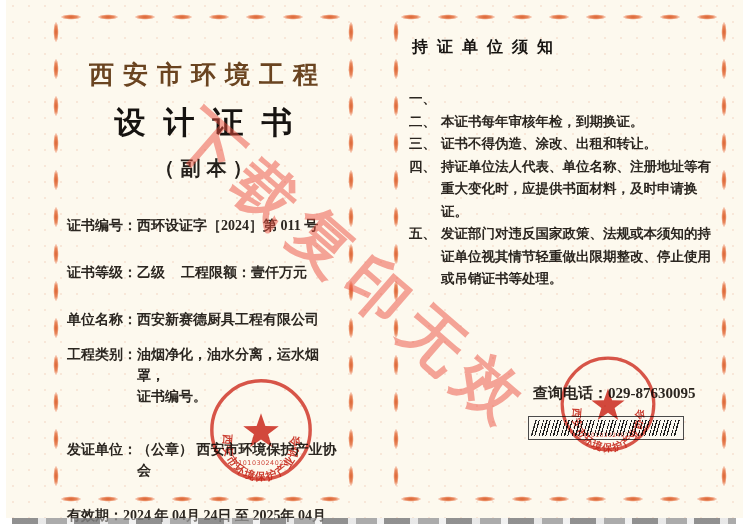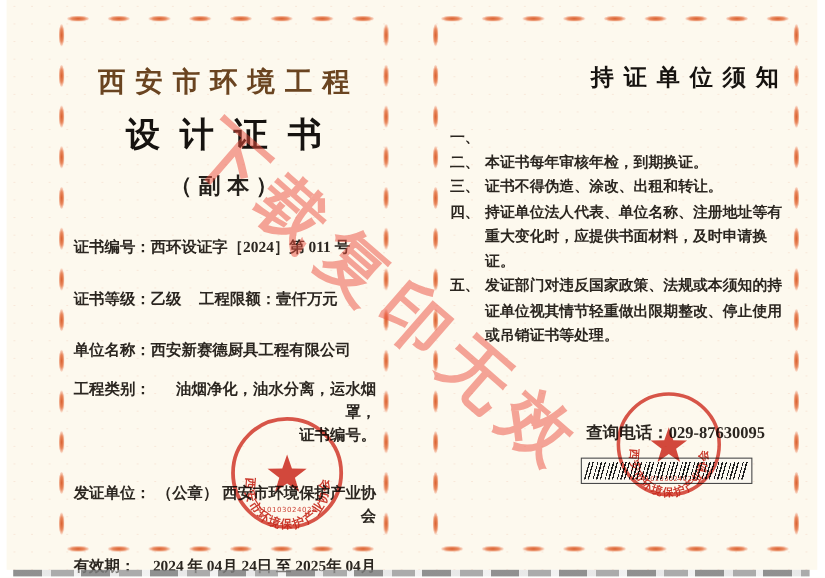--- a/index.html
+++ b/index.html
@@ -42,32 +42,32 @@
   .cert-title-1{margin-top:36px;text-align:center;font-size:25px;font-weight:bold;
     letter-spacing:9px;text-indent:9px;color:#6a4420;
     font-family:"Liberation Serif","DejaVu Serif",serif;}
   .cert-title-2{margin-top:11px;text-align:center;font-size:31px;font-weight:bold;
     letter-spacing:18px;text-indent:18px;color:#161310;
     font-family:Liberation Sans, sans-serif;}
   .copy-label{margin-top:11px;text-align:center;font-size:20px;font-weight:600;
     letter-spacing:6px;text-indent:6px;color:#24201b;}
   .fields{margin:0 2px 0 4px;font-size:14px;font-weight:600;color:#2b2620;
     font-family:"Liberation Serif","DejaVu Serif",serif;}
-  .f-row{display:flex;line-height:21px;text-align:right;}
+  .f-row{display:flex;line-height:21px;}
   .f-label{flex:none;}
   .f-sep{width:16px;flex:none;}
   .f-row-1{margin-top:33px;}
   .f-row-2{margin-top:26px;}
   .f-row-3{margin-top:26px;}
   .f-row-4{margin-top:14px;}
   .f-row-5{margin-top:32px;}
   .f-row-6{margin-top:24px;}
 
   
-  .notice-title{margin-top:34px;text-align:right;font-size:21px;font-weight:bold;
+  .notice-title{margin-top:15px;text-align:left;font-size:16px;font-weight:bold;
     letter-spacing:9px;text-indent:9px;color:#161310;
     font-family:"Liberation Serif","DejaVu Serif",serif;}
   .notices{margin:30px 4px 0 6px;font-size:13.5px;line-height:22.5px;font-weight:600;
     color:#2b2620;font-family:"Liberation Serif","DejaVu Serif",serif;}
   .notice{display:flex;}
   .n-num{flex:none;width:32px;}
   .n-text{flex:1;}
   .phone-line{position:absolute;left:142px;top:372px;font-size:15px;font-weight:600;
     color:#2b2620;font-family:"Liberation Serif","DejaVu Serif",serif;}
   .barcode-box{position:absolute;left:137px;top:404px;width:154px;height:22px;

